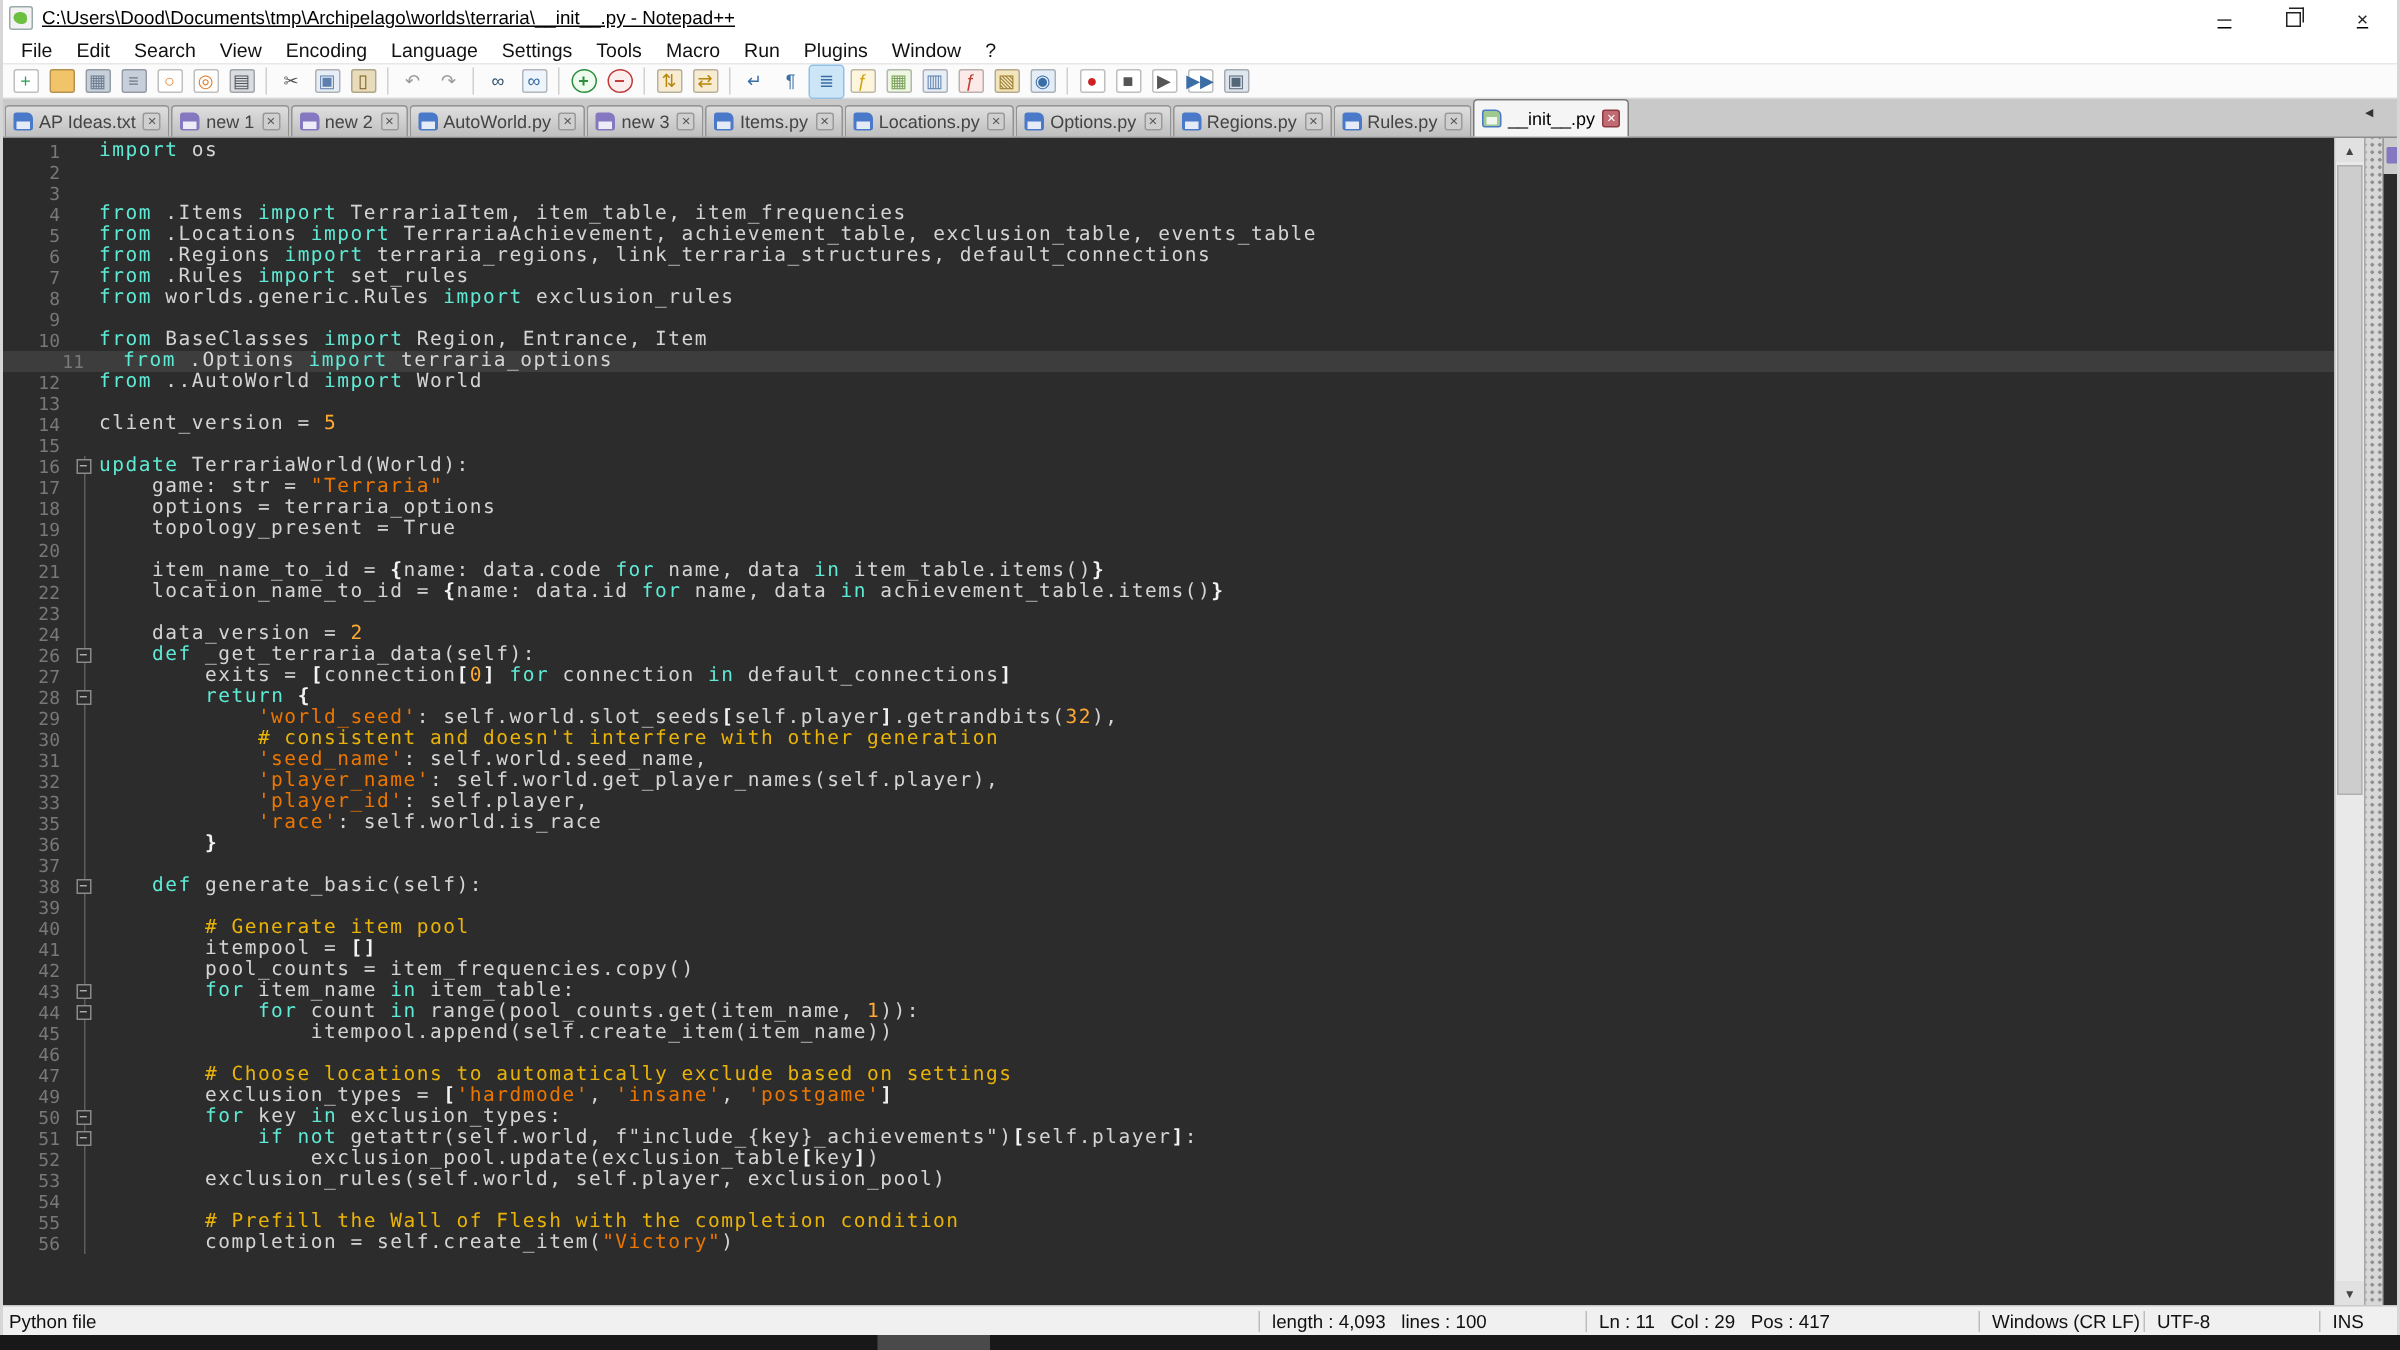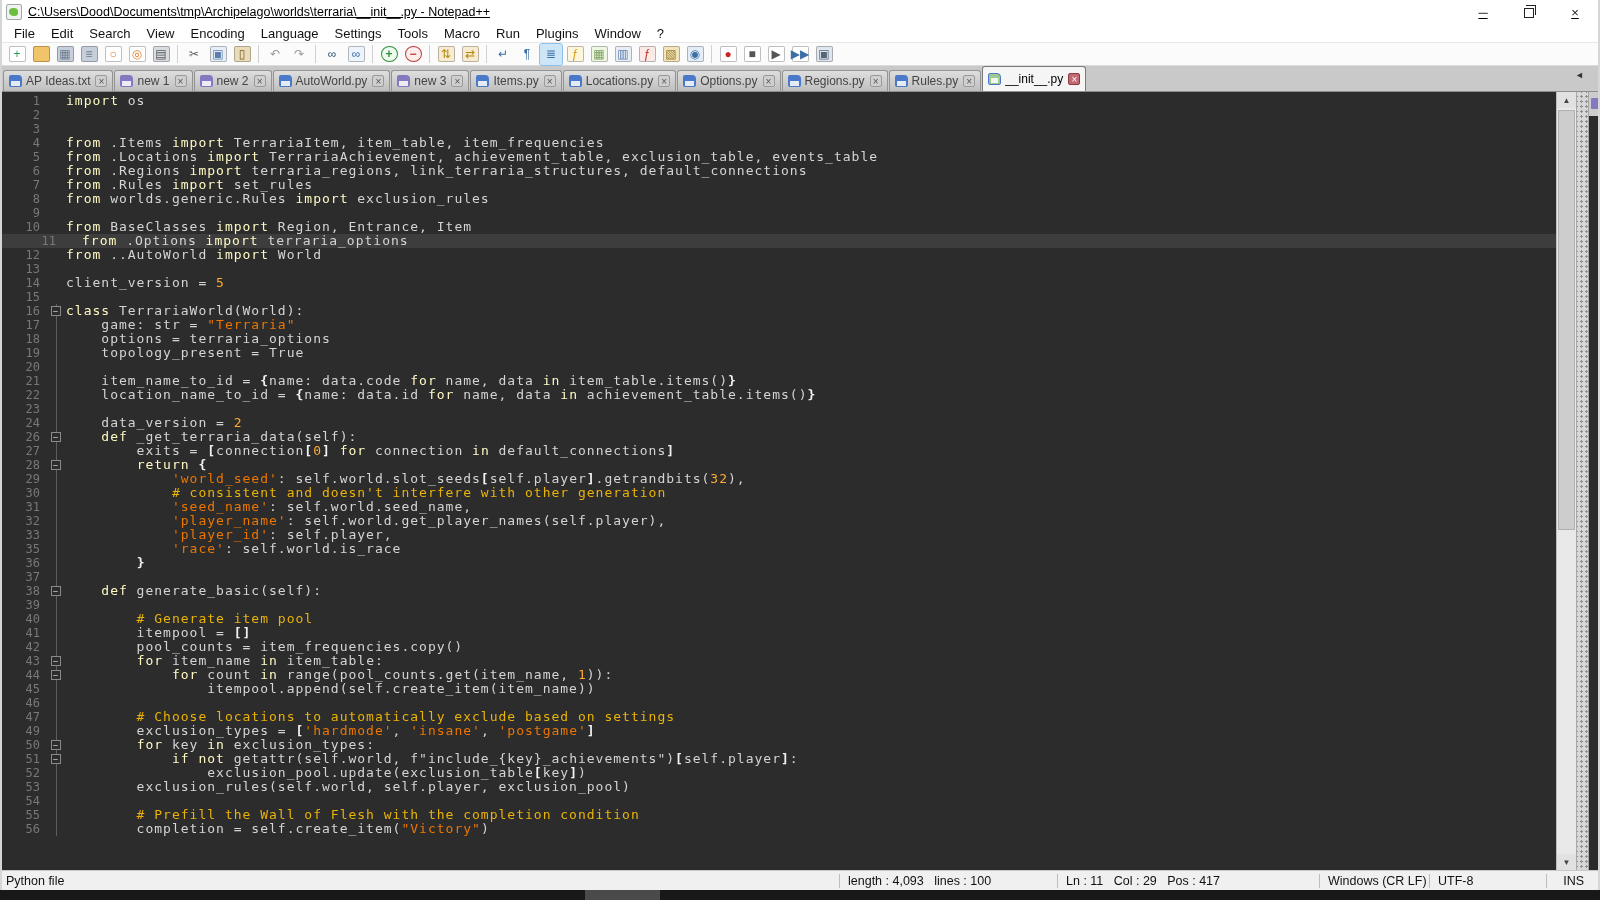--- a/index.html
+++ b/index.html
@@ -58,21 +58,21 @@
   .code-scroll { flex:1; overflow:hidden; position:relative; padding-top:2px; }
   .line { display:flex; height:14px; line-height:14px; white-space:pre;
           font-family:"DejaVu Sans Mono", monospace; font-size:13px; letter-spacing:1px; }
   .line.cur { background:#3d3d3d;padding-left:16px; }
   .ln { width:46px; flex:0 0 auto; text-align:right; padding-right:8px; color:#787878; font-size:12px; letter-spacing:0; }
   .fold { width:18px; flex:0 0 auto; position:relative; }
   .fold.rail::before { content:""; position:absolute; left:8px; top:0; bottom:0; width:1px; background:#5d5d5d; }
   .fold .box { position:absolute; left:3px; top:2px; width:10px; height:10px; background:#2c2c2c;
                border:1px solid #8a8a8a; color:#c8c8c8; font-size:9px; line-height:8px; text-align:center; z-index:1;}
   .code { flex:1; overflow:hidden; color:#d4d4d4; }
-  .k { color:#fef9c3; }
+  .k { color:#5eead4; }
   .s { color:#ec7600; }
   .n { color:#ffaa33; }
   .c { color:#eab308; }
   .b { color:#f2f2f2; font-weight:bold; }
 
   
   .vscroll { flex:0 0 19px; background:#e9e9e9; border-left:1px solid #bdbdbd; display:flex; flex-direction:column; align-items:center; }
   .vs-arrow { width:19px; height:16px; display:flex; align-items:center; justify-content:center;
               font-size:8px; color:#444; background:#e1e1e1; }
   .vs-track { flex:1; width:19px; position:relative; }
@@ -86,21 +86,21 @@
 
   
   .statusbar { height:20px; background:#f0f0f0; border-top:1px solid #c8c8c8; display:flex; align-items:center;
                font-size:12.5px; color:#111; }
   .sb-seg { white-space:pre; padding:0 8px; height:14px; line-height:14px; border-right:1px solid #bdbdbd; }
   .sb-doc { width:838px; border-right:1px solid #bdbdbd; padding-left:4px; }
   .sb-len { width:218px; }
   .sb-pos { width:262px; }
   .sb-eol { width:110px; }
   .sb-enc { width:117px; }
-  .sb-ins { flex:1; text-align:right; border-right:none; padding-right:14px; }
+  .sb-ins { flex:1; text-align:left; border-right:none; padding-right:14px; }
 
   .taskbar-strip { position:absolute; left:0; bottom:0; width:1600px; height:10px; background:#181818; }
   .taskbar-chip { position:absolute; left:585px; bottom:0; width:75px; height:10px; background:#4a4a4a; }
 </style>
 </head>
 <body>
 
 <div class="window">
 
   <div class="titlebar">
@@ -306,21 +306,21 @@
         <div class="line"><span class="ln">6</span><span class="fold"></span><span class="code"><span class="k">from</span><span> .Regions </span><span class="k">import</span><span> terraria_regions, link_terraria_structures, default_connections</span></span></div>
         <div class="line"><span class="ln">7</span><span class="fold"></span><span class="code"><span class="k">from</span><span> .Rules </span><span class="k">import</span><span> set_rules</span></span></div>
         <div class="line"><span class="ln">8</span><span class="fold"></span><span class="code"><span class="k">from</span><span> worlds.generic.Rules </span><span class="k">import</span><span> exclusion_rules</span></span></div>
         <div class="line"><span class="ln">9</span><span class="fold"></span><span class="code"></span></div>
         <div class="line"><span class="ln">10</span><span class="fold"></span><span class="code"><span class="k">from</span><span> BaseClasses </span><span class="k">import</span><span> Region, Entrance, Item</span></span></div>
         <div class="line cur"><span class="ln">11</span><span class="fold"></span><span class="code"><span class="k">from</span><span> .Options </span><span class="k">import</span><span> terraria_options</span></span></div>
         <div class="line"><span class="ln">12</span><span class="fold"></span><span class="code"><span class="k">from</span><span> ..AutoWorld </span><span class="k">import</span><span> World</span></span></div>
         <div class="line"><span class="ln">13</span><span class="fold"></span><span class="code"></span></div>
         <div class="line"><span class="ln">14</span><span class="fold"></span><span class="code"><span>client_version = </span><span class="n">5</span></span></div>
         <div class="line"><span class="ln">15</span><span class="fold"></span><span class="code"></span></div>
-        <div class="line"><span class="ln">16</span><span class="fold rail"><span class="box">−</span></span><span class="code"><span class="k">class</span><span> TerrariaWorld(World):</span></span></div>
+        <div class="line"><span class="ln">16</span><span class="fold rail"><span class="box">−</span></span><span class="code"><span class="k">update</span><span> TerrariaWorld(World):</span></span></div>
         <div class="line"><span class="ln">17</span><span class="fold rail"></span><span class="code"><span>    game: str = </span><span class="s">"Terraria"</span></span></div>
         <div class="line"><span class="ln">18</span><span class="fold rail"></span><span class="code"><span>    options = terraria_options</span></span></div>
         <div class="line"><span class="ln">19</span><span class="fold rail"></span><span class="code"><span>    topology_present = True</span></span></div>
         <div class="line"><span class="ln">20</span><span class="fold rail"></span><span class="code"></span></div>
         <div class="line"><span class="ln">21</span><span class="fold rail"></span><span class="code"><span>    item_name_to_id = </span><span class="b">{</span><span>name: data.code </span><span class="k">for</span><span> name, data </span><span class="k">in</span><span> item_table.items()</span><span class="b">}</span></span></div>
         <div class="line"><span class="ln">22</span><span class="fold rail"></span><span class="code"><span>    location_name_to_id = </span><span class="b">{</span><span>name: data.id </span><span class="k">for</span><span> name, data </span><span class="k">in</span><span> achievement_table.items()</span><span class="b">}</span></span></div>
         <div class="line"><span class="ln">23</span><span class="fold rail"></span><span class="code"></span></div>
         <div class="line"><span class="ln">24</span><span class="fold rail"></span><span class="code"><span>    data_version = </span><span class="n">2</span></span></div>
         <div class="line"><span class="ln">26</span><span class="fold rail"><span class="box">−</span></span><span class="code"><span>    </span><span class="k">def</span><span> _get_terraria_data(self):</span></span></div>
         <div class="line"><span class="ln">27</span><span class="fold rail"></span><span class="code"><span>        exits = </span><span class="b">[</span><span>connection</span><span class="b">[</span><span class="n">0</span><span class="b">]</span><span> </span><span class="k">for</span><span> connection </span><span class="k">in</span><span> default_connections</span><span class="b">]</span></span></div>

